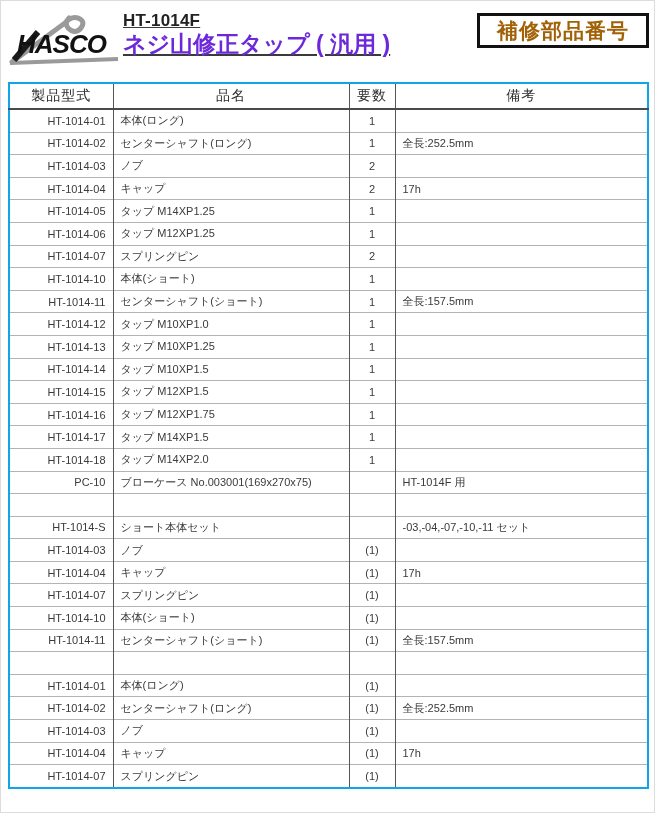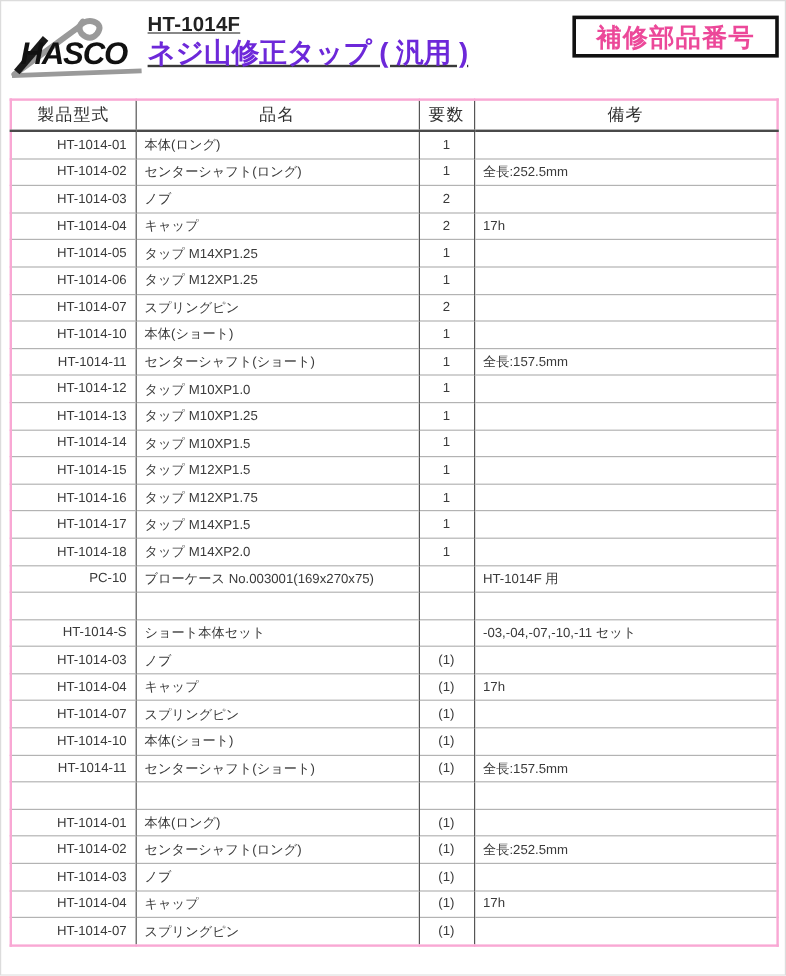--- a/index.html
+++ b/index.html
@@ -14,30 +14,30 @@
   }
   
   .logo{position:absolute;left:8px;top:8px;width:112px;height:58px;}
   .titleblock{position:absolute;left:123px;top:10px;text-decoration:underline;}
   .model-title{font-size:17px;font-weight:bold;color:#222;line-height:22px;letter-spacing:0.2px;}
   .sub-title{font-size:23px;font-weight:bold;color:#6d28d9;line-height:24px;text-align:center;}
   .badge{
     position:absolute;left:477px;top:13px;width:172px;height:35px;
     border:3px solid #111;box-sizing:border-box;
     display:flex;align-items:center;justify-content:center;
-    font-size:21px;font-weight:600;color:#ec4899;letter-spacing:1px;
+    font-size:21px;font-weight:600;color:#a16207;letter-spacing:1px;
     background:#fff;
   }
   
   table.parts{
     position:absolute;left:8px;top:82px;
     width:639px;
     border-collapse:collapse;
     table-layout:fixed;
-    border:2px solid #f9a8d4;
+    border:2px solid #0ea5e9;
   }
   table.parts th{
     border-bottom:2px solid #4a4a4a;
     border-left:1px solid #565656;
     font-size:14px;font-weight:500;color:#2e2e2e;
     height:21px;padding:1px 0 2px 0;text-align:center;
     letter-spacing:1px;
   }
   table.parts th:first-child{border-left:none;}
   table.parts td{

